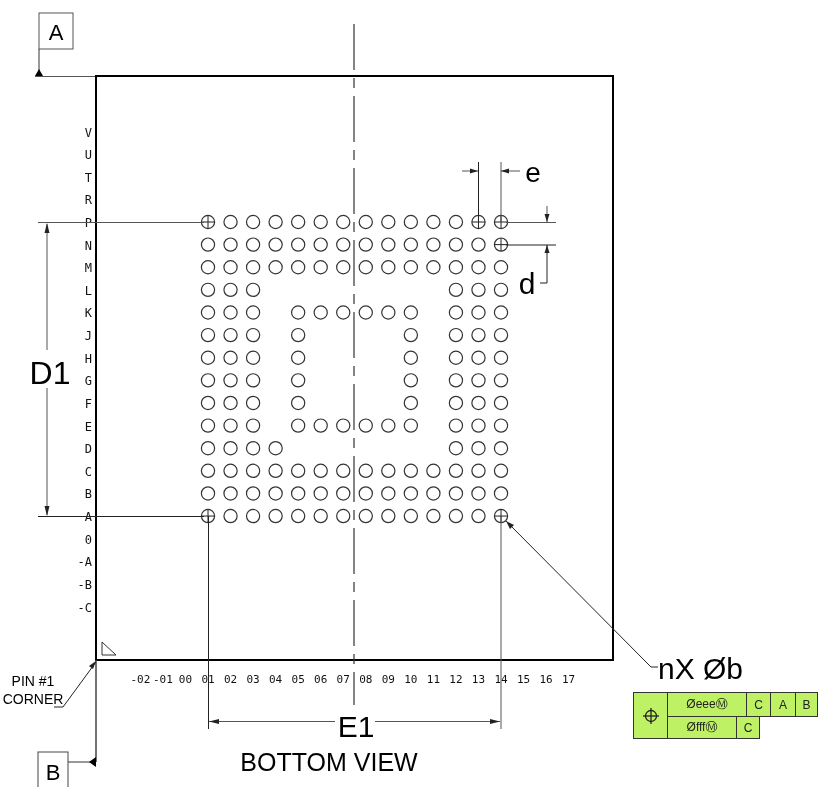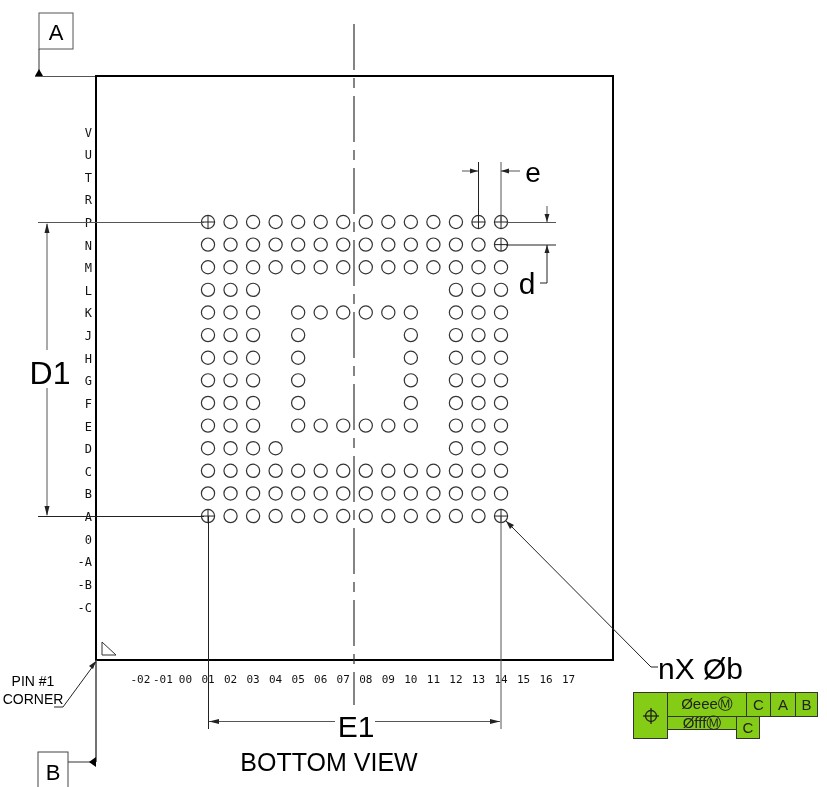--- a/index.html
+++ b/index.html
@@ -1,18 +1,18 @@
 <!DOCTYPE html>
 <html><head>
 <meta charset="utf-8">
 <style>
   html, body { margin: 0; padding: 0; background: #ffffff; }
   body { width: 827px; height: 787px; position: relative; overflow: hidden; font-family: "Liberation Sans", sans-serif; }
   #drawing { position: absolute; left: 0; top: 0; }
-  .fcf-cell { position: absolute; border: 1px solid #333; box-sizing: border-box; font-family: "Liberation Sans", sans-serif; font-size: 15px; color: #222; display: flex; align-items: center; justify-content: center; background: #84cc16; }
+  .fcf-cell { position: absolute; border: 1px solid #333; box-sizing: border-box; font-family: "Liberation Sans", sans-serif; font-size: 12px; color: #222; display: flex; align-items: center; justify-content: center; background: #bef264; }
 </style>
 </head>
 <body>
 
 <svg id="drawing" width="827" height="787" viewBox="0 0 827 787" xmlns="http://www.w3.org/2000/svg">
 
   <g>
     <rect x="39" y="13" width="34" height="36" fill="#fff" stroke="#555" stroke-width="1"></rect>
     <text id="datum-a-text" x="56" y="40" font-size="22" text-anchor="middle" font-family="Liberation Sans, sans-serif" fill="#000">A</text>
     <line x1="39" y1="49" x2="39" y2="76" stroke="#333" stroke-width="1"></line>
@@ -620,15 +620,15 @@
     <svg width="18" height="18" viewBox="0 0 18 18">
         <circle cx="9" cy="9" r="5.5" fill="none" stroke="#222" stroke-width="1.3"></circle>
         <line x1="9" y1="1" x2="9" y2="17" stroke="#222" stroke-width="1.3"></line>
         <line x1="1" y1="9" x2="17" y2="9" stroke="#222" stroke-width="1.3"></line>
       </svg>
   </div>
   <div class="fcf-cell" style="left:34px;top:0;width:80px;height:25px;">ØeeeⓂ</div>
   <div class="fcf-cell" style="left:113px;top:0;width:25px;height:25px;">C</div>
   <div class="fcf-cell" style="left:137px;top:0;width:26px;height:25px;">A</div>
   <div class="fcf-cell" style="left:162px;top:0;width:23px;height:25px;">B</div>
-  <div class="fcf-cell" style="left:34px;top:24px;width:70px;height:14px;">ØfffⓂ</div>
+  <div class="fcf-cell" style="left:34px;top:24px;width:70px;height:23px;">ØfffⓂ</div>
   <div class="fcf-cell" style="left:103px;top:24px;width:24px;height:23px;">C</div>
 </div>
 
 </body></html>

